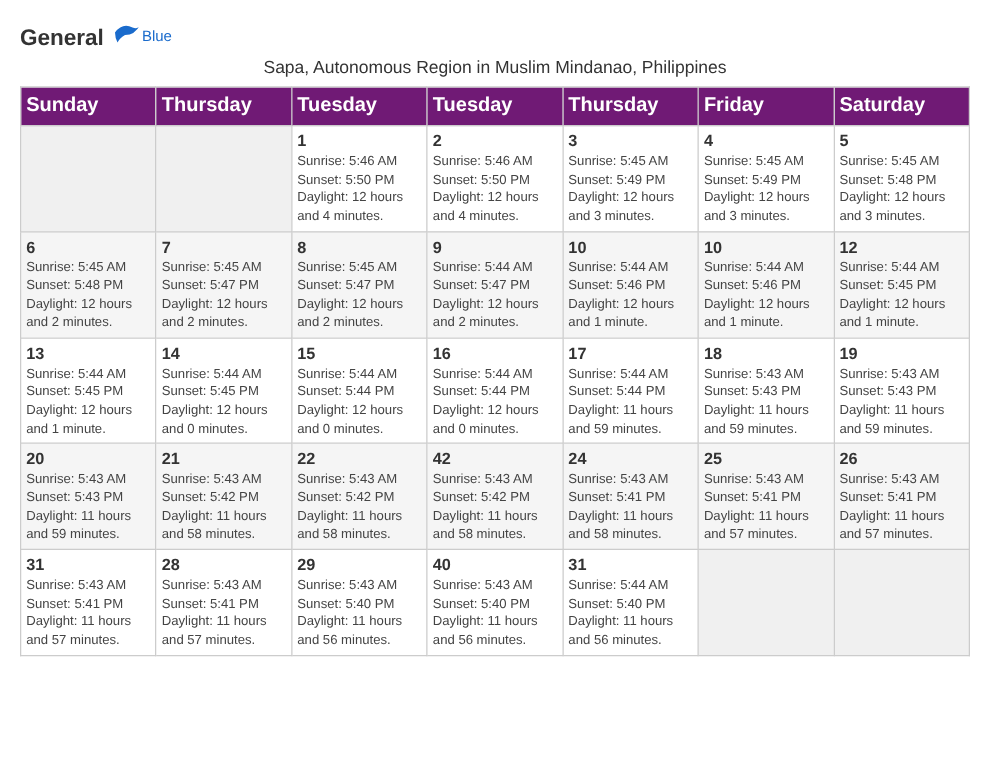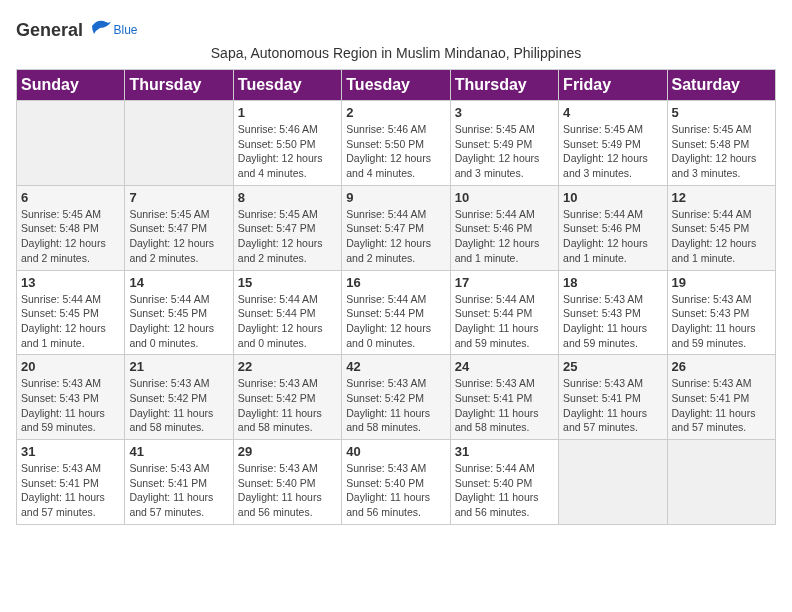--- a/index.html
+++ b/index.html
@@ -294,21 +294,21 @@
         </td>
       </tr>
       <tr>
         <td>
           <span class="day-num">31</span>
           <div class="day-info" style="white-space: pre-line;">Sunrise: 5:43 AM
 Sunset: 5:41 PM
 Daylight: 11 hours and 57 minutes.</div>
         </td>
         <td>
-          <span class="day-num">41</span>
+          <span class="day-num">28</span>
           <div class="day-info" style="white-space: pre-line;">Sunrise: 5:43 AM
 Sunset: 5:41 PM
 Daylight: 11 hours and 57 minutes.</div>
         </td>
         <td>
           <span class="day-num">29</span>
           <div class="day-info" style="white-space: pre-line;">Sunrise: 5:43 AM
 Sunset: 5:40 PM
 Daylight: 11 hours and 56 minutes.</div>
         </td>

